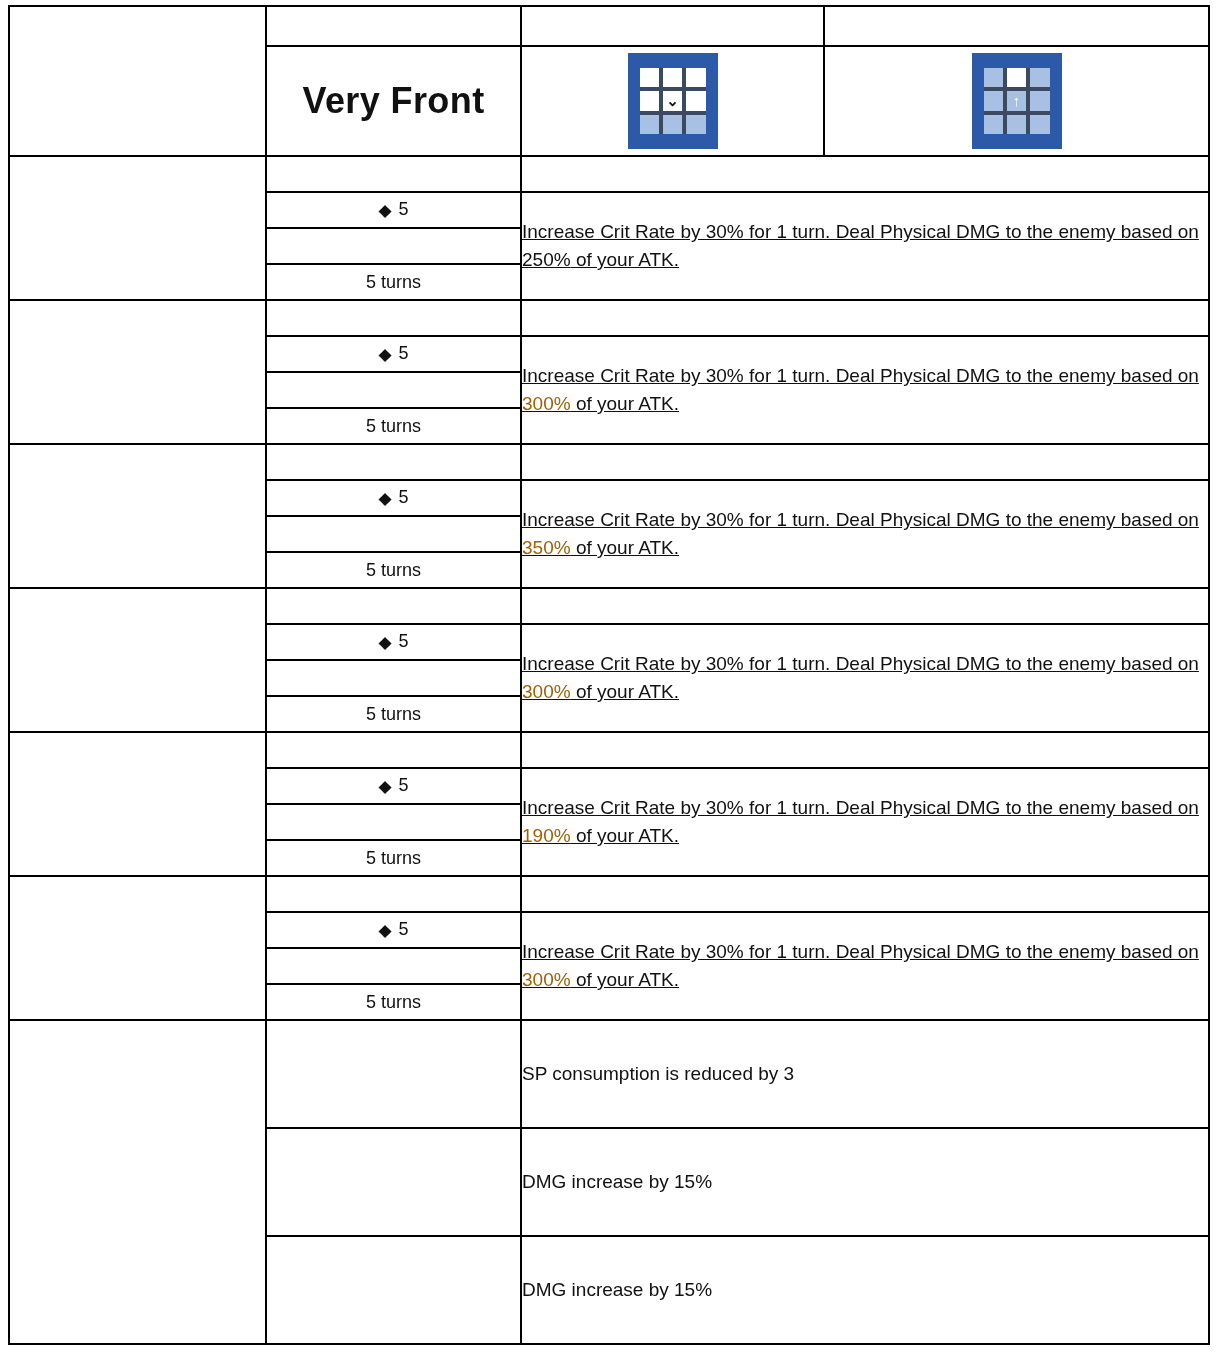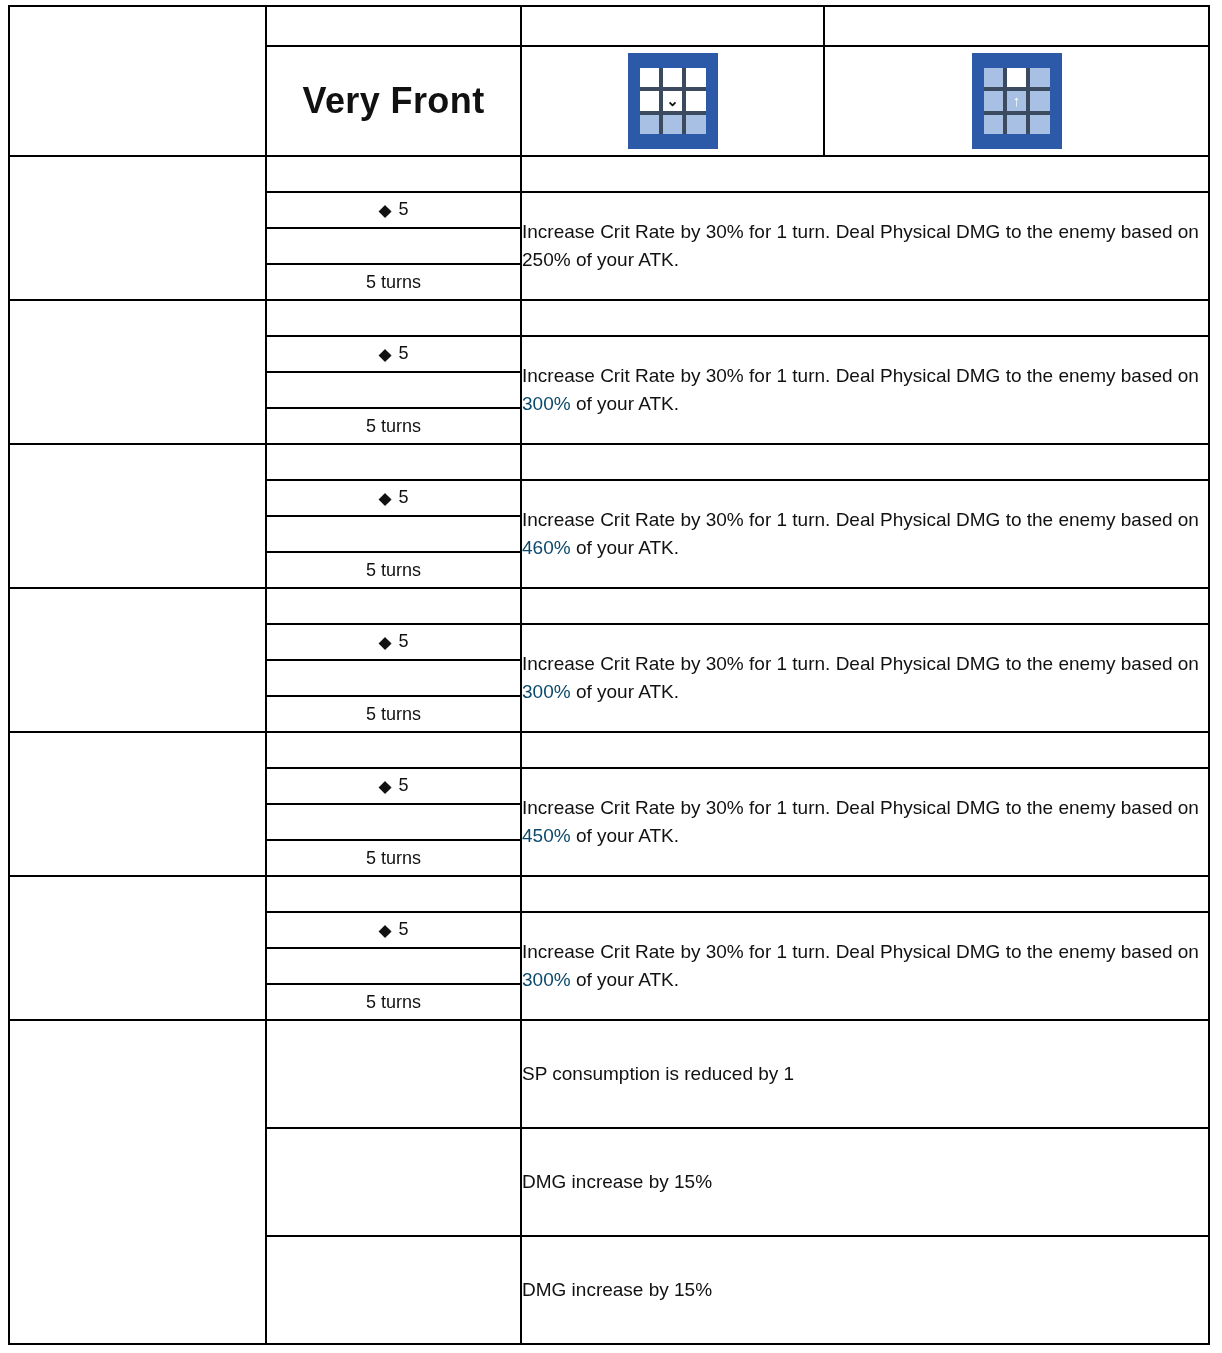--- a/index.html
+++ b/index.html
@@ -71,22 +71,23 @@
   .effect-hdr {
     font-size: 19px;
     height: 34px;
   }
   .effect-body {
     font-size: 19px;
     color: #111111;
     line-height: 1.45;
     padding: 6px 8px 6px 9px;
     text-align: left;
-  }
-  .pct { color: #0c4a6e; }
+    text-decoration: underline;
+  }
+  .pct { color: #a16207; }
   .diamond { font-size: 17px; vertical-align: -1px; letter-spacing: 2px; }
 
   
   .icon-wrap {
     display: flex;
     align-items: center;
     justify-content: center;
     height: 100%;
   }
   .grid-icon {
@@ -234,21 +235,21 @@
       </tr>
       <tr>
         <td class="blue ctr upgrade-label" rowspan="4">
           <div>+2 Upgrade</div>
         </td>
         <td class="blue ctr subhdr">SP</td>
         <td class="blue ctr effect-hdr" colspan="2">Skill Effect</td>
       </tr>
       <tr>
         <td class="ctr subval"><span class="diamond">◆</span> 5</td>
-        <td class="effect-body" colspan="2" rowspan="3">Increase Crit Rate by 30% for 1 turn. Deal Physical DMG to the enemy based on <span class="pct">460%</span> of your ATK.</td>
+        <td class="effect-body" colspan="2" rowspan="3">Increase Crit Rate by 30% for 1 turn. Deal Physical DMG to the enemy based on <span class="pct">350%</span> of your ATK.</td>
       </tr>
       <tr>
         <td class="blue ctr subhdr">Cooldown</td>
       </tr>
       <tr>
         <td class="ctr subval">5 turns</td>
       </tr>
       <tr>
         <td class="blue ctr upgrade-label" rowspan="4">
           <div>+3 Upgrade</div>
@@ -268,21 +269,21 @@
       </tr>
       <tr>
         <td class="blue ctr upgrade-label" rowspan="4">
           <div>+4 Upgrade</div>
         </td>
         <td class="blue ctr subhdr">SP</td>
         <td class="blue ctr effect-hdr" colspan="2">Skill Effect</td>
       </tr>
       <tr>
         <td class="ctr subval"><span class="diamond">◆</span> 5</td>
-        <td class="effect-body" colspan="2" rowspan="3">Increase Crit Rate by 30% for 1 turn. Deal Physical DMG to the enemy based on <span class="pct">450%</span> of your ATK.</td>
+        <td class="effect-body" colspan="2" rowspan="3">Increase Crit Rate by 30% for 1 turn. Deal Physical DMG to the enemy based on <span class="pct">190%</span> of your ATK.</td>
       </tr>
       <tr>
         <td class="blue ctr subhdr">Cooldown</td>
       </tr>
       <tr>
         <td class="ctr subval">5 turns</td>
       </tr>
       <tr>
         <td class="blue ctr upgrade-label" rowspan="4">
           <div>+5 Upgrade</div>
@@ -308,21 +309,21 @@
     <col style="width:257px">
     <col style="width:255px">
     <col style="width:688px">
   </colgroup>
   <tbody id="potential-body">
       <tr>
         <td class="blue ctr pot-title" rowspan="3">
           <div>Skill Potential</div>
         </td>
         <td class="blue ctr pot-num" style="height: 106px;">1</td>
-        <td class="pot-text">SP consumption is reduced by 1</td>
+        <td class="pot-text">SP consumption is reduced by 3</td>
       </tr>
       <tr>
         <td class="blue ctr pot-num" style="height: 106px;">2</td>
         <td class="pot-text">DMG increase by 15%</td>
       </tr>
       <tr>
         <td class="blue ctr pot-num" style="height: 106px;">3</td>
         <td class="pot-text">DMG increase by 15%</td>
       </tr>
     </tbody>

